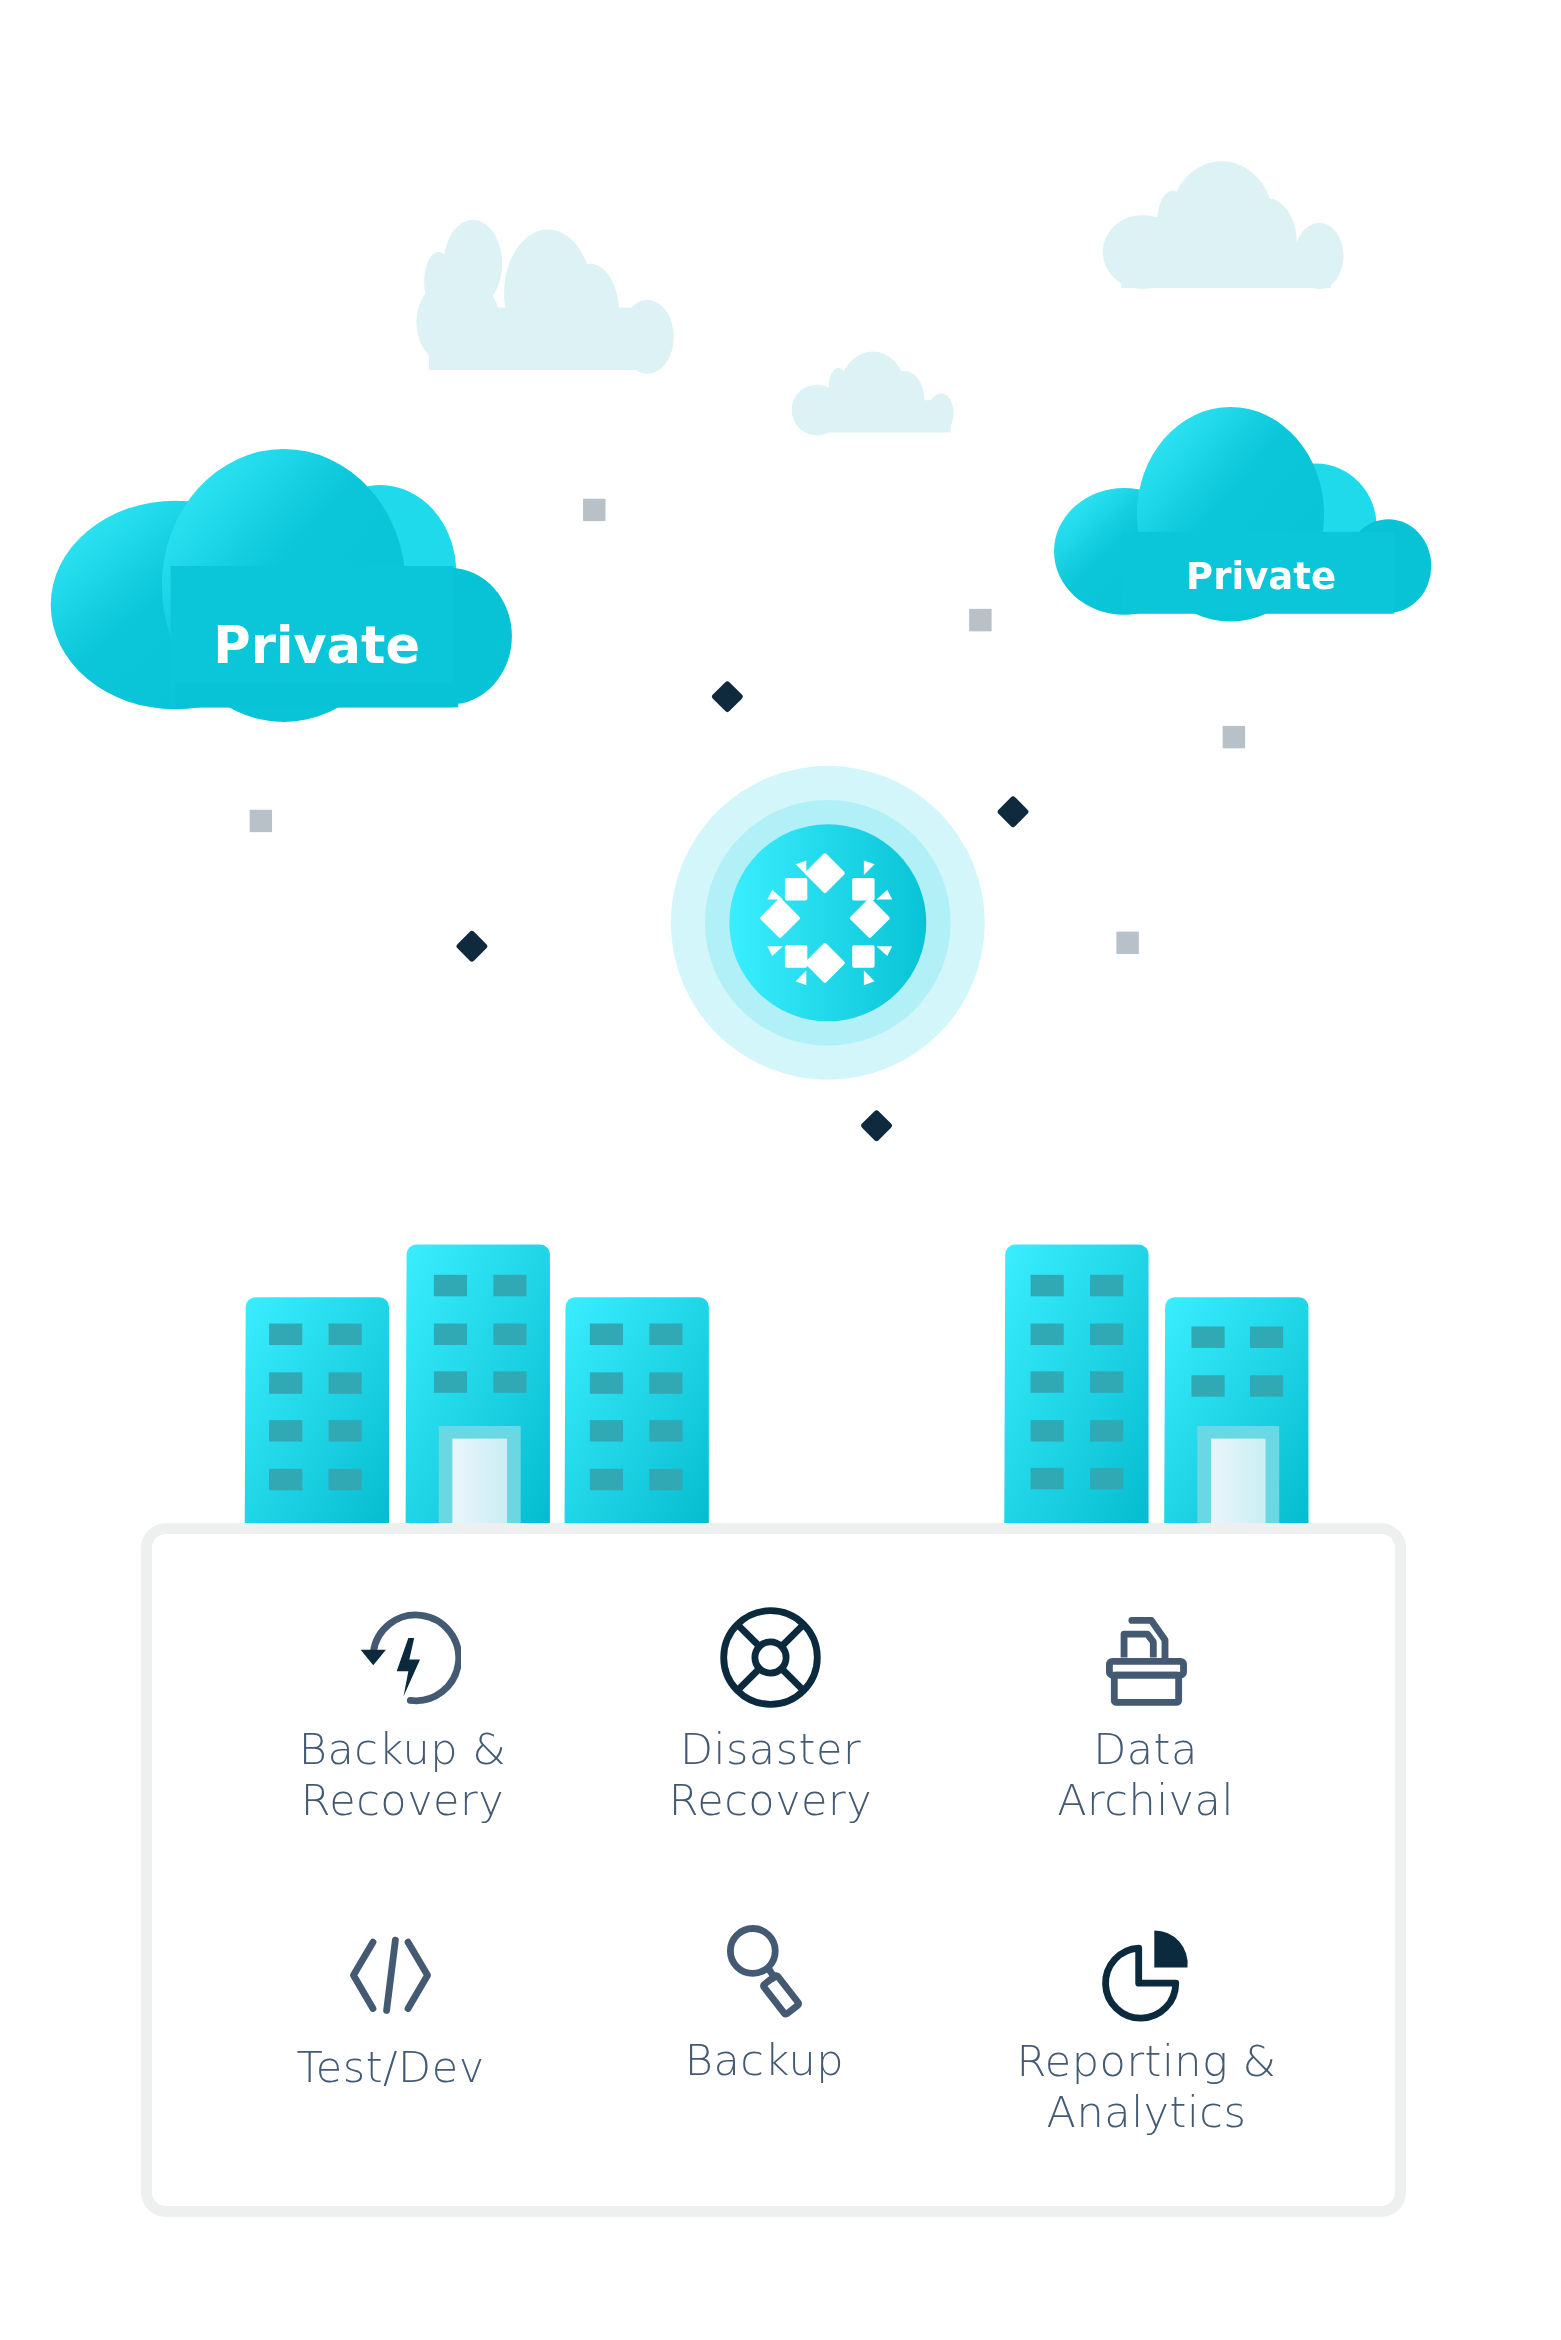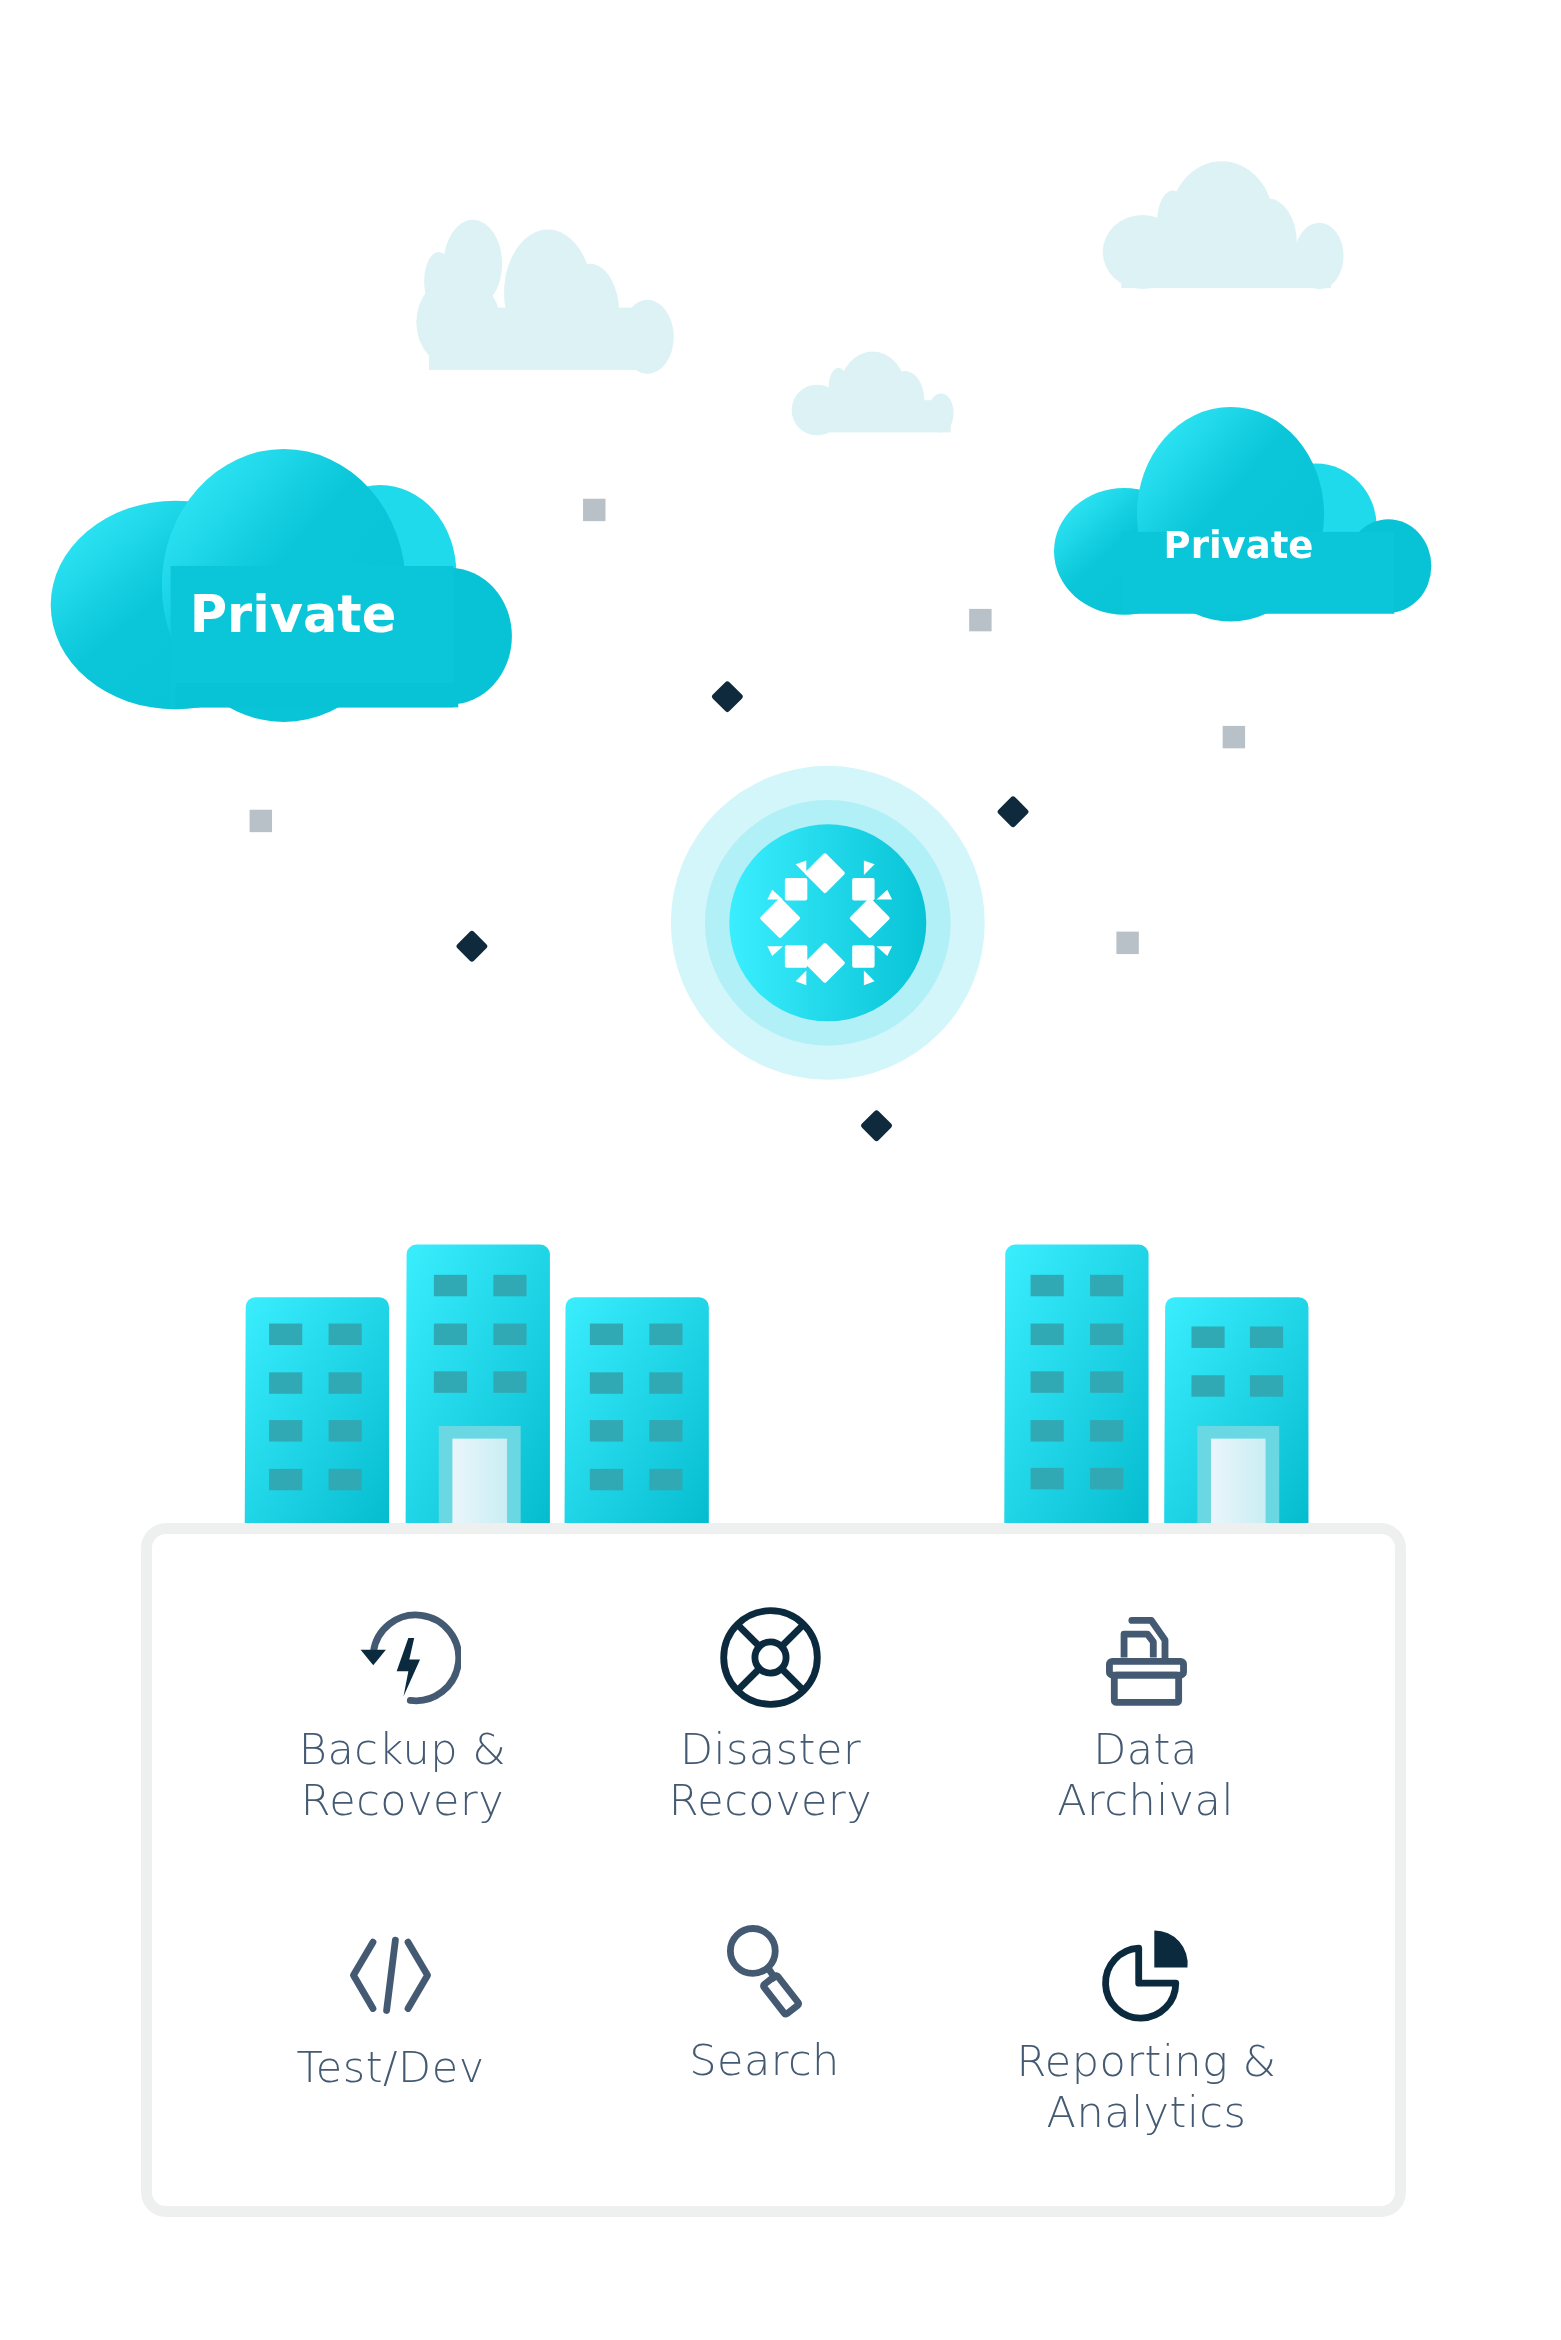--- a/index.html
+++ b/index.html
@@ -1,18 +1,18 @@
 <!DOCTYPE html>
 <html><head>
 <meta charset="utf-8">
 <style>
   html, body { margin:0; padding:0; background:#ffffff; }
   body { width:1561px; height:2341px; position:relative; overflow:hidden; font-family:"Liberation Sans", sans-serif; }
   svg.full { position:absolute; left:0; top:0; }
-  .cloud-label { position:absolute; color:#ffffff; font-family:"DejaVu Sans", sans-serif; text-align:center; }
+  .cloud-label { position:absolute; color:#ffffff; font-family:"DejaVu Sans", sans-serif; text-align:right;margin-top:31px; }
   .panel { position:absolute; left:141px; top:1523px; width:1265px; height:694px; box-sizing:border-box;
            border:11.7px solid #eef0f0; border-radius:25px; background:#ffffff; }
   .feature { position:absolute; width:371px; text-align:center; }
   .feature .icon { width:117px; height:117px; margin:0 auto; display:block; }
   .feature .label { display:block; color:#435a72; font-family:"DejaVu Sans", sans-serif; font-size:43px; line-height:51px; font-weight:300; letter-spacing:0.5px; white-space:pre-line; }
 </style>
 </head>
 <body>
 
 <svg class="full" width="1561" height="2341" viewBox="0 0 1601 2400">
@@ -221,21 +221,21 @@
   </svg>
   <span class="label" style="margin-top:13.7px;">Test/Dev</span>
 </div>
 
 <div class="feature" style="left:579px; top:1910px;">
   <svg class="icon" viewBox="0 0 120 120">
     <circle cx="48" cy="42" r="23" fill="none" stroke="#435a72" stroke-width="7"></circle>
     <line x1="64" y1="60" x2="72" y2="72" stroke="#435a72" stroke-width="7"></line>
     <rect x="68" y="68" width="18" height="38" rx="2" transform="rotate(-38 77 87)" fill="none" stroke="#435a72" stroke-width="7"></rect>
   </svg>
-  <span class="label" style="margin-top:7.8px;">Search</span>
+  <span class="label" style="margin-top:7.8px;">Backup</span>
 </div>
 
 <div class="feature" style="left:961px; top:1911px;">
   <svg class="icon" viewBox="0 0 120 120">
     <path d="M52 38 A36 36 0 1 0 90 74 H52 Z" fill="none" stroke="#0b2a3e" stroke-width="7" stroke-linejoin="round"></path>
     <path d="M68 20 A34 34 0 0 1 102 58 H68 Z" fill="#0b2a3e"></path>
   </svg>
   <span class="label" style="margin-top:7.8px;">Reporting &amp;
 Analytics</span>
 </div>

